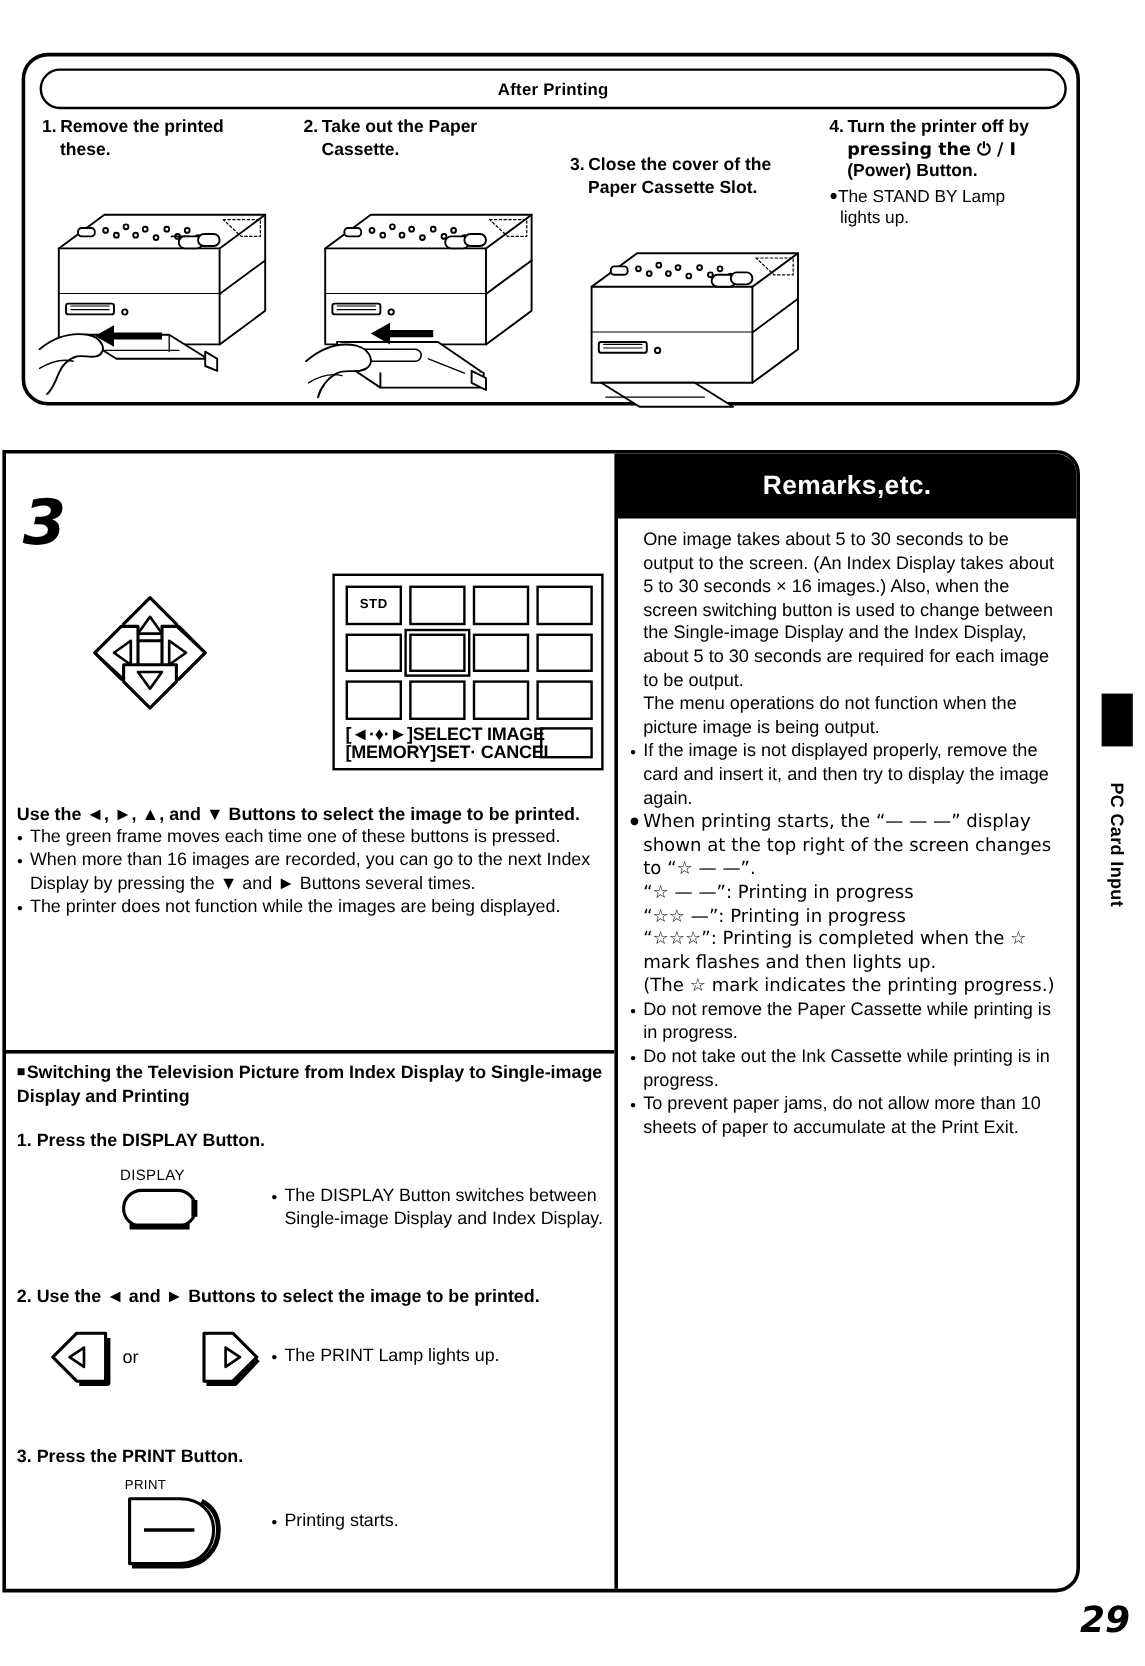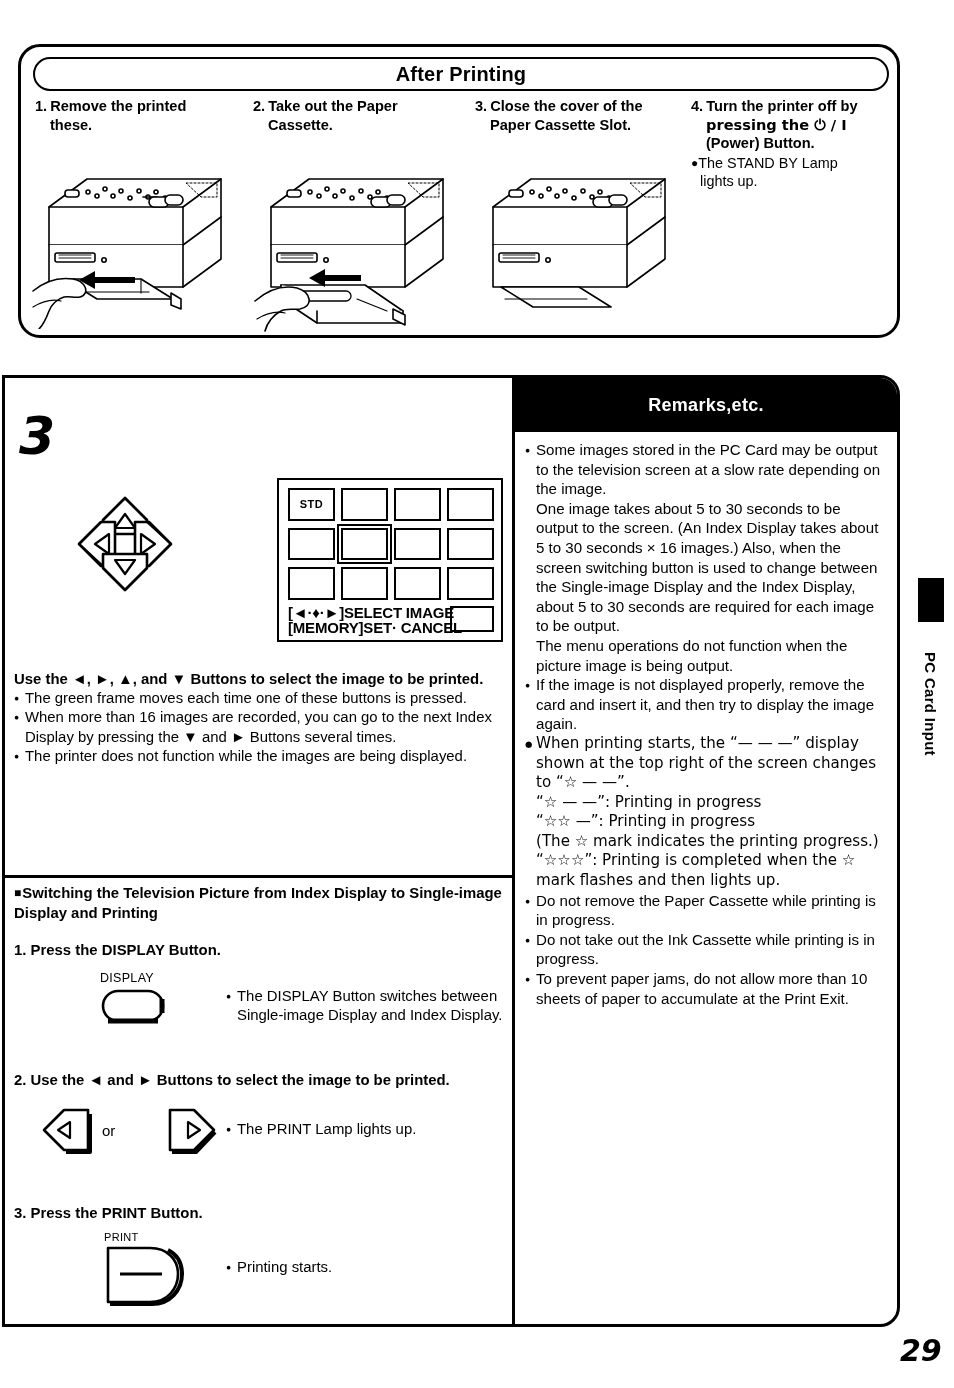--- a/index.html
+++ b/index.html
@@ -19,30 +19,30 @@
   .topbox{
     position:absolute;left:18px;top:44px;width:882px;height:294px;
     border:3px solid #000;border-radius:22px;box-sizing:border-box;
   }
   .topbox-header{
     position:absolute;left:12px;top:10px;width:856px;height:34px;
     border:2.5px solid #000;border-radius:17px;box-sizing:border-box;
     display:flex;align-items:center;justify-content:center;
   }
   .topbox-header span{
-    font-size:20px;font-weight:bold;letter-spacing:.2px;
+    font-size:14px;font-weight:bold;letter-spacing:.2px;
   }
   .steps{
     position:absolute;left:10px;top:50px;width:860px;height:236px;
     display:flex;
   }
   .step{position:relative;box-sizing:border-box;}
   .step-1{width:222px;padding-left:4px;}
   .step-2{width:222px;}
-  .step-3{width:216px;}
+  .step-3{width:216px;margin-top:32px;}
   .step-4{width:200px;}
   .step-title{
     font-size:14.6px;font-weight:bold;line-height:18.5px;
     padding-right:6px;
   }
   .step-title .num{margin-right:3px;}
   .step-title .hang{display:block;padding-left:15px;}
   .step-bullet{
     font-size:14.4px;line-height:18.5px;margin-top:1px;
     padding-left:0px;
@@ -71,21 +71,21 @@
   .col-right{
     position:absolute;left:510px;top:0;right:0;height:100%;
     box-sizing:border-box;
   }
   .remarks-header{
     position:absolute;left:0;top:0;right:0;height:54px;
     background:#000;color:#fff;
     display:flex;align-items:center;justify-content:center;
     border-top-right-radius:17px;
   }
-  .remarks-header span{font-size:18px;font-weight:bold;letter-spacing:.3px;}
+  .remarks-header span{font-size:22px;font-weight:bold;letter-spacing:.3px;}
   .remarks-body{
     position:absolute;left:0;top:54px;right:0;bottom:0;
     padding:8px 14px 0 10px;box-sizing:border-box;
   }
   .rb{
     font-size:15.1px;line-height:19.6px;
   }
   .rb p{margin:0;}
   .rb .bul{position:relative;padding-left:11px;}
   .rb .bul::before{
@@ -454,35 +454,34 @@
     </div>
 
     <div class="col-right">
       <div class="remarks-header">
         <span>Remarks,etc.</span>
       </div>
       <div class="remarks-body">
         <div class="rb">
 
           <div>
-            <p class="bul">Some images stored in the PC Card may be output to the television screen at a slow rate depending on the image.</p>
             <p class="cont">One image takes about 5 to 30 seconds to be output to the screen. (An Index Display takes about 5 to 30 seconds × 16 images.) Also, when the screen switching button is used to change between the Single-image Display and the Index Display, about 5 to 30 seconds are required for each image to be output.</p>
             <p class="cont">The menu operations do not function when the picture image is being output.</p>
           </div>
 
           <div>
             <p class="bul">If the image is not displayed properly, remove the card and insert it, and then try to display the image again.</p>
           </div>
 
           <div>
             <p class="bul star">When printing starts, the “— — —” display shown at the top right of the screen changes to “☆ — —”.</p>
             <p class="cont star">“☆ — —”: Printing in progress</p>
             <p class="cont star">“☆☆ —”: Printing in progress</p>
+            <p class="cont star">“☆☆☆”: Printing is completed when the ☆ mark flashes and then lights up.</p>
             <p class="cont star">(The ☆ mark indicates the printing progress.)</p>
-            <p class="cont star">“☆☆☆”: Printing is completed when the ☆ mark flashes and then lights up.</p>
           </div>
 
 
           <div>
             <p class="bul">Do not remove the Paper Cassette while printing is in progress.</p>
           </div>
 
           <div>
             <p class="bul">Do not take out the Ink Cassette while printing is in progress.</p>
           </div>

